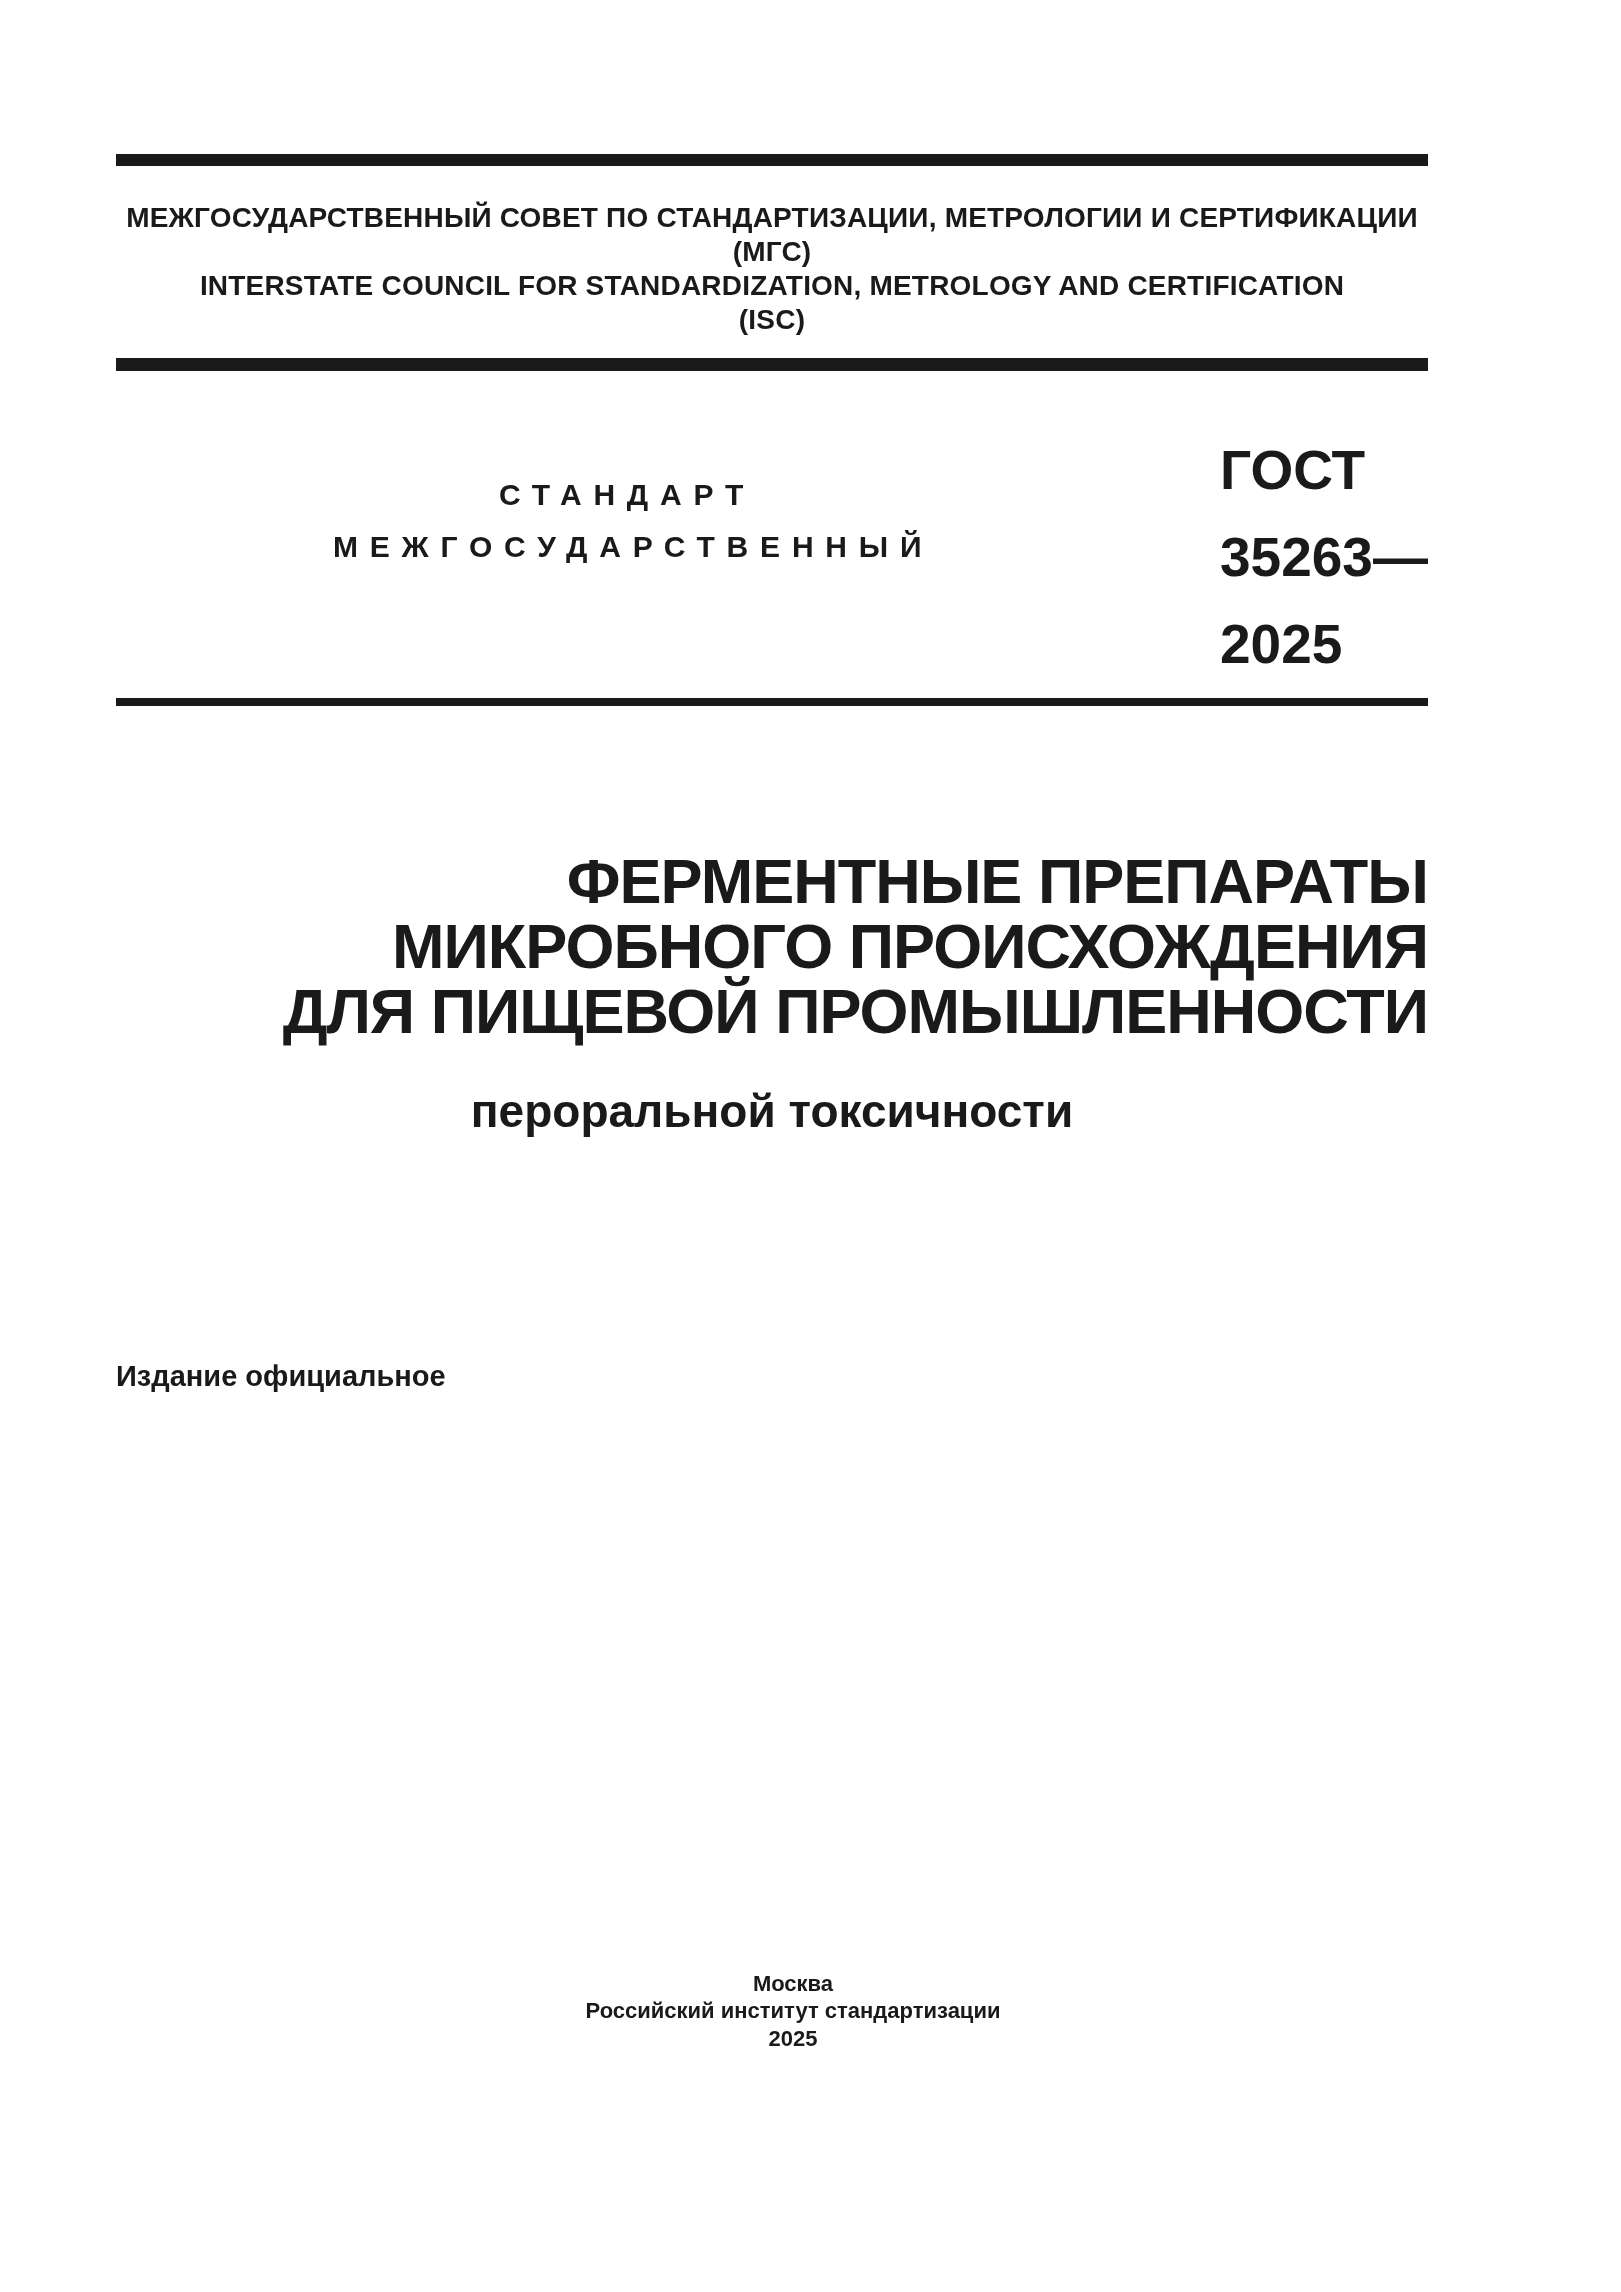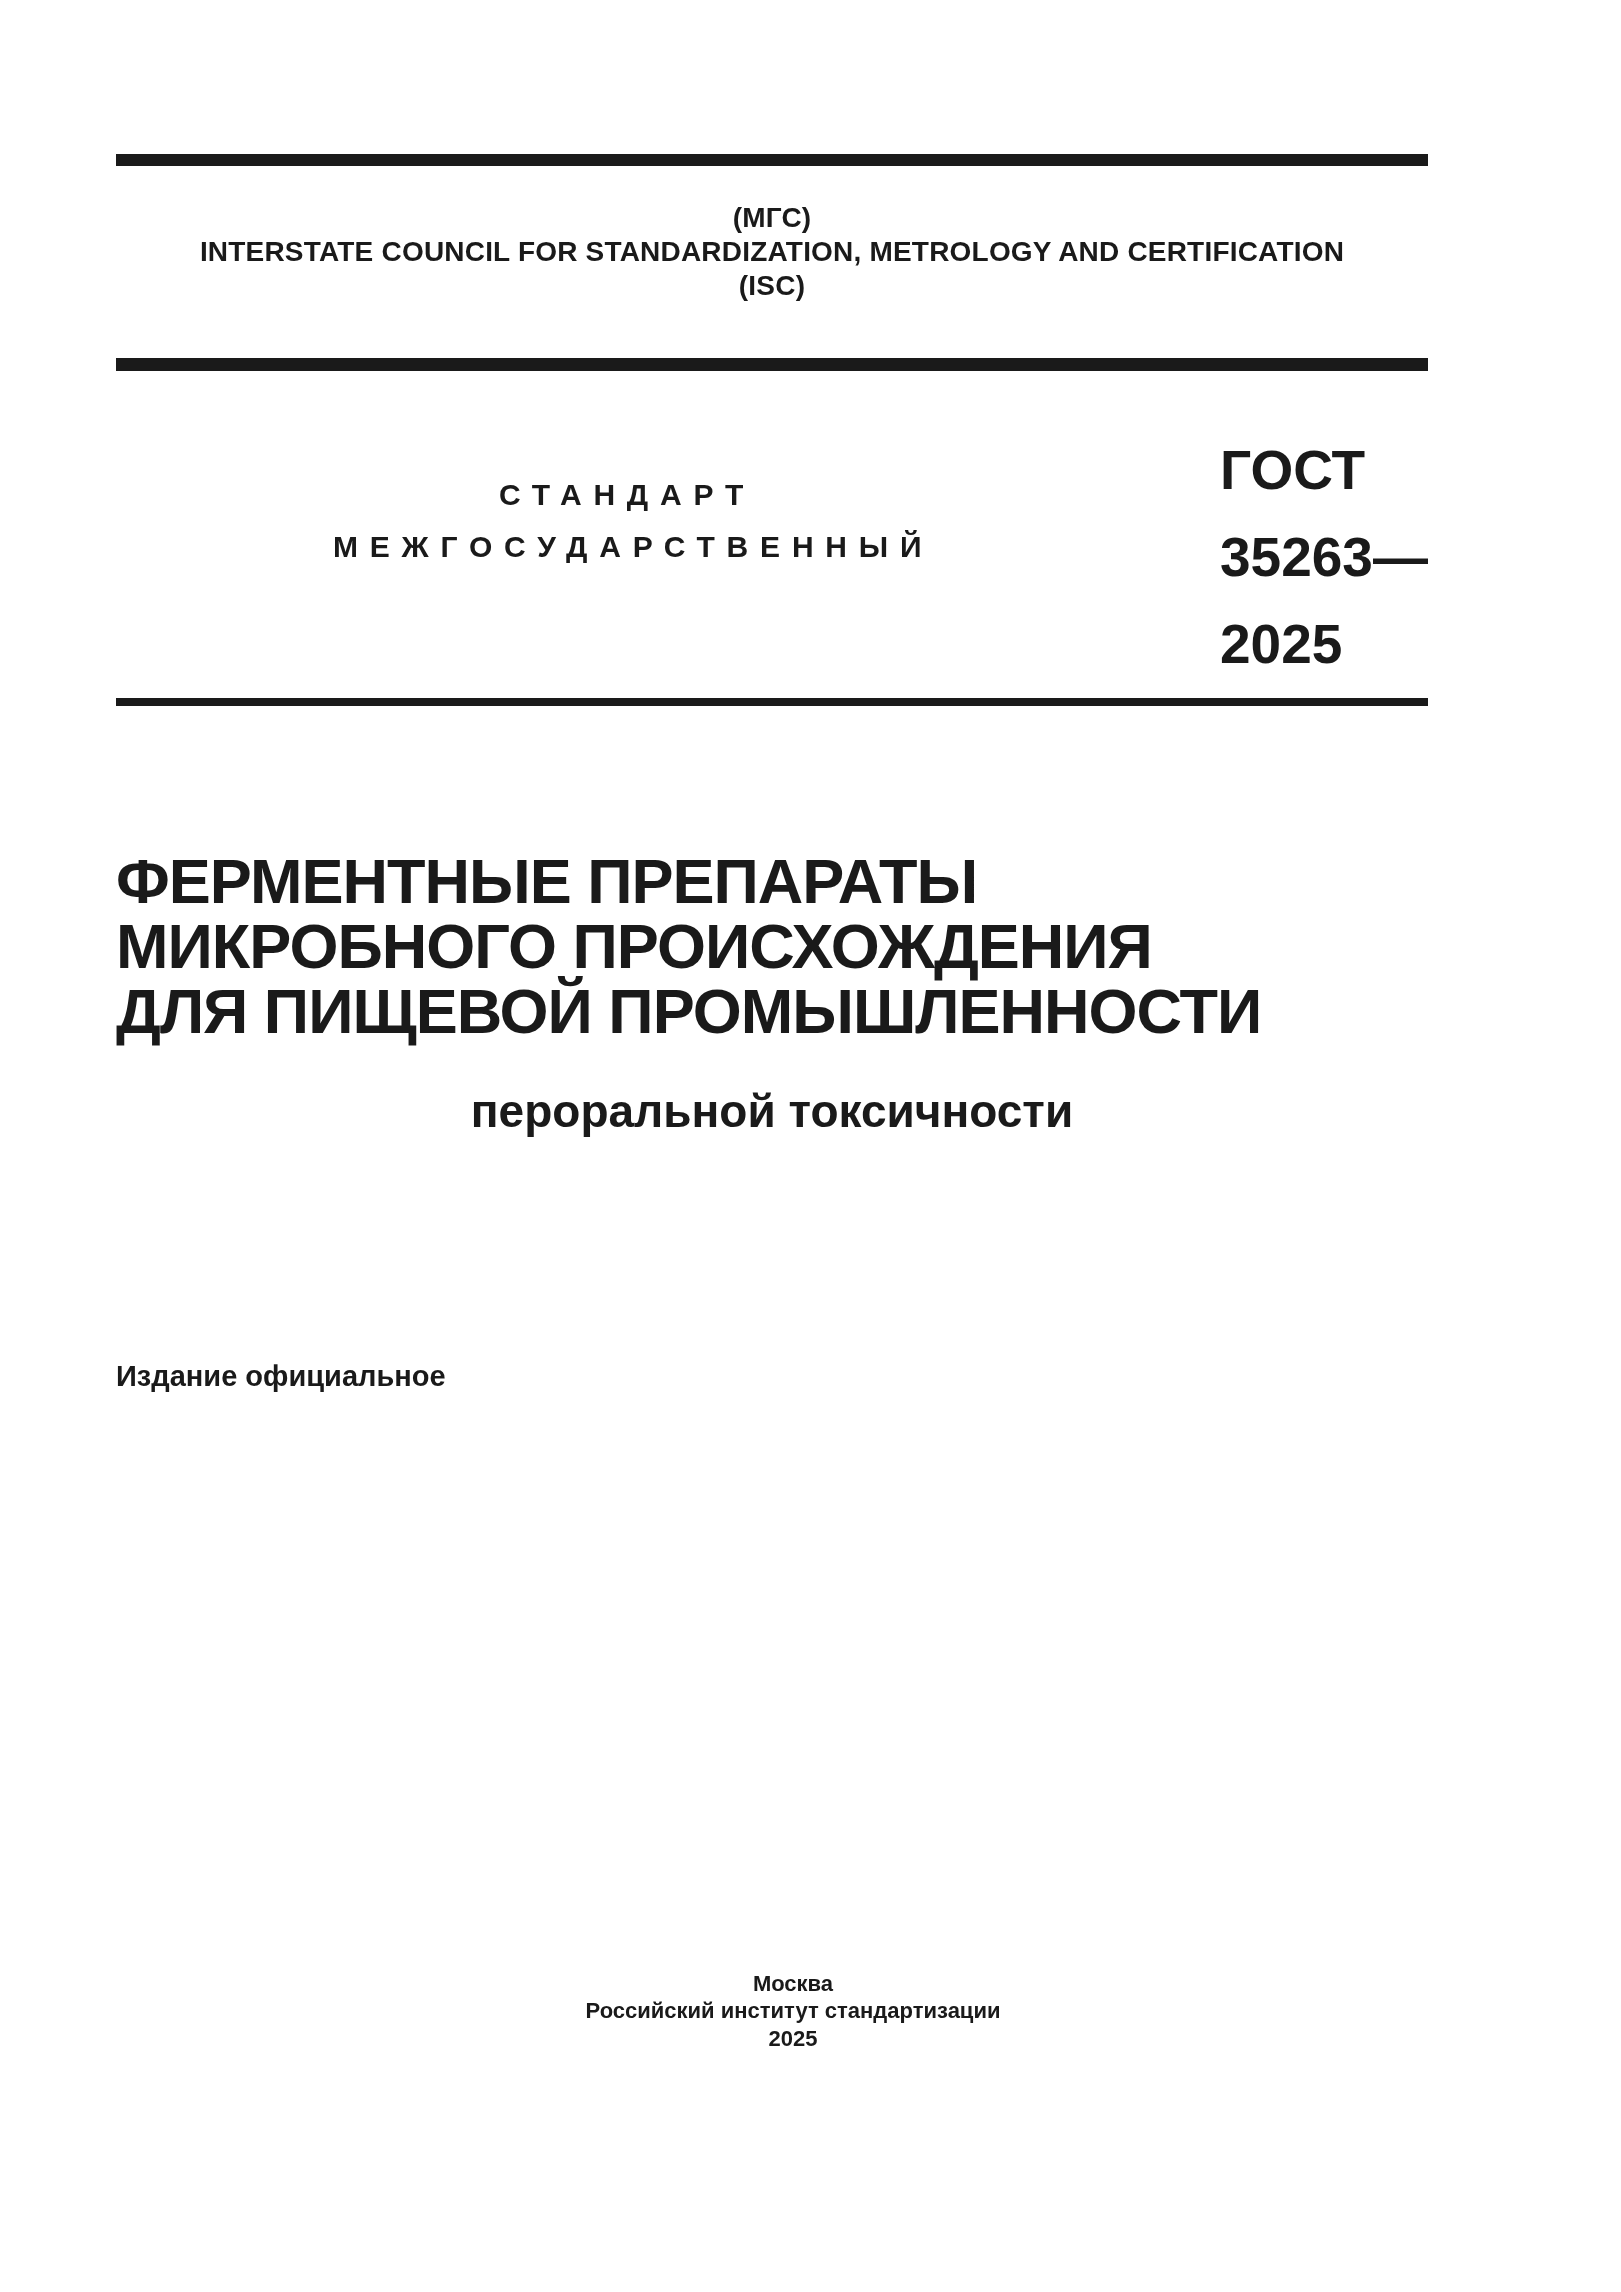--- a/index.html
+++ b/index.html
@@ -60,21 +60,21 @@
     line-height: 68px;
     letter-spacing: 0px;
   }
   .designation div { white-space: nowrap; margin-top: 19px; }
 
   .doc-title {
     position: absolute;
     left: 116px;
     top: 849px;
     width: 1312px;
-    text-align: left;
+    text-align: right;
     font-size: 63px;
     line-height: 65px;
     letter-spacing: -1px;
   }
   .doc-title div { white-space: nowrap; }
 
   .doc-subtitle {
     position: absolute;
     left: 116px;
     top: 1083px;
@@ -107,20 +107,21 @@
   .imprint div { white-space: nowrap; }
 </style>
 </head>
 <body>
 
 <div class="page">
 
   <div class="rule rule-top"></div>
 
   <div class="org-header">
+    <div>МЕЖГОСУДАРСТВЕННЫЙ СОВЕТ ПО СТАНДАРТИЗАЦИИ, МЕТРОЛОГИИ И СЕРТИФИКАЦИИ</div>
     <div>(МГС)</div>
     <div>INTERSTATE COUNCIL FOR STANDARDIZATION, METROLOGY AND CERTIFICATION</div>
     <div>(ISC)</div>
   </div>
 
   <div class="rule rule-mid"></div>
 
   <div class="standard-type">
     <div>СТАНДАРТ</div>
     <div>МЕЖГОСУДАРСТВЕННЫЙ</div>

